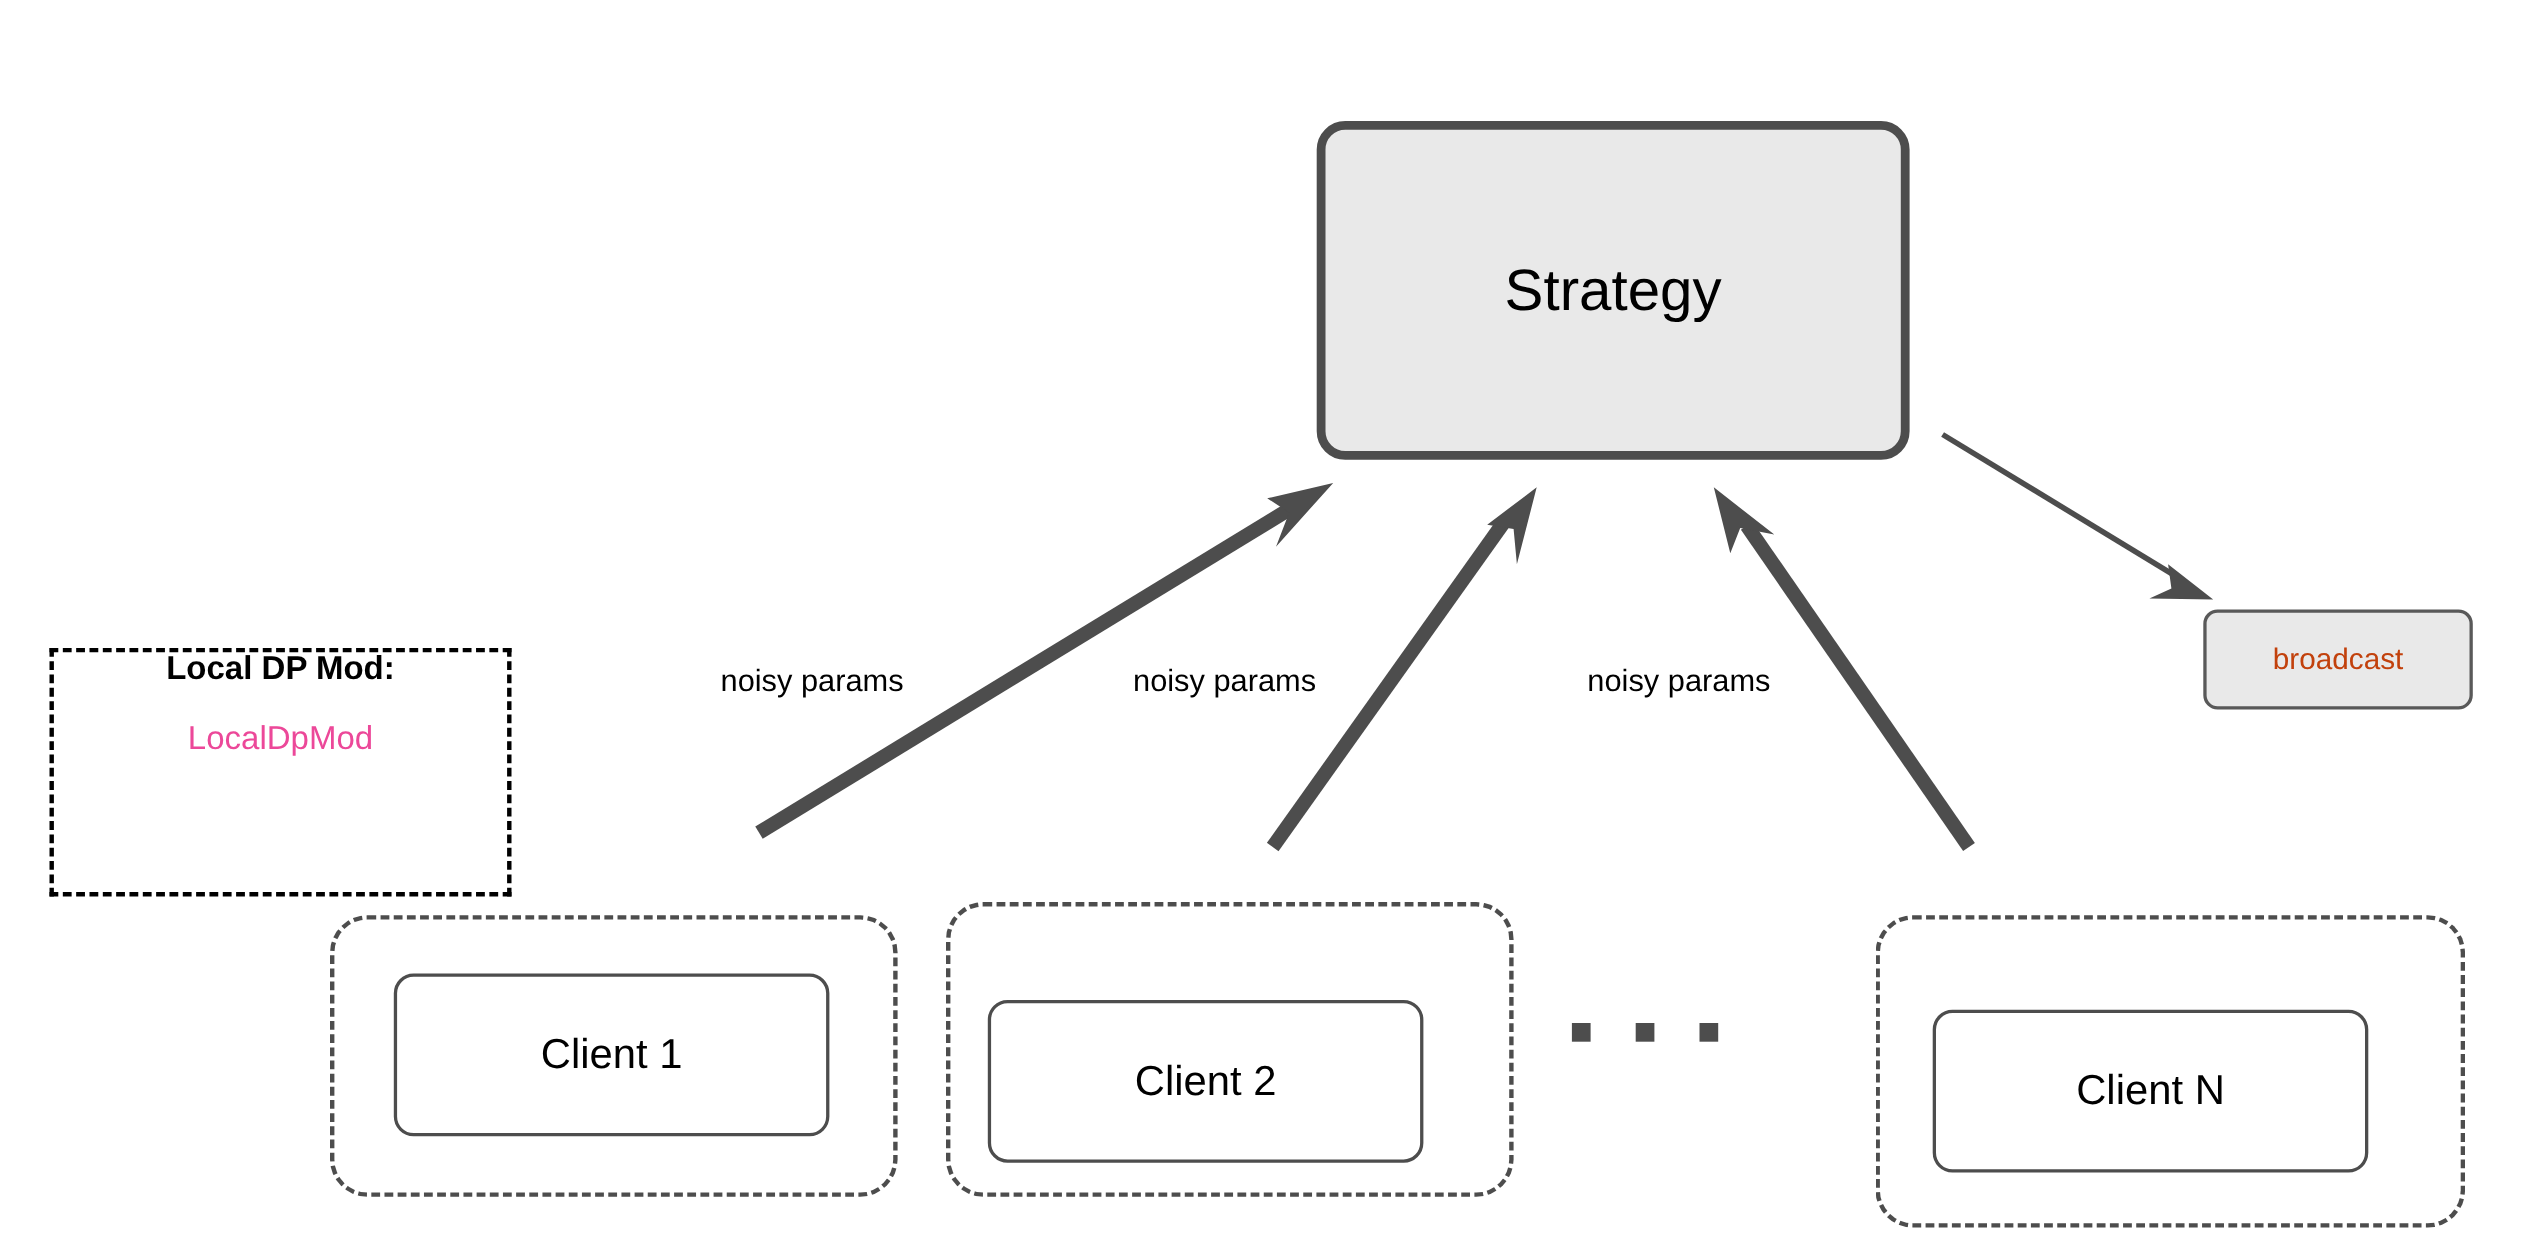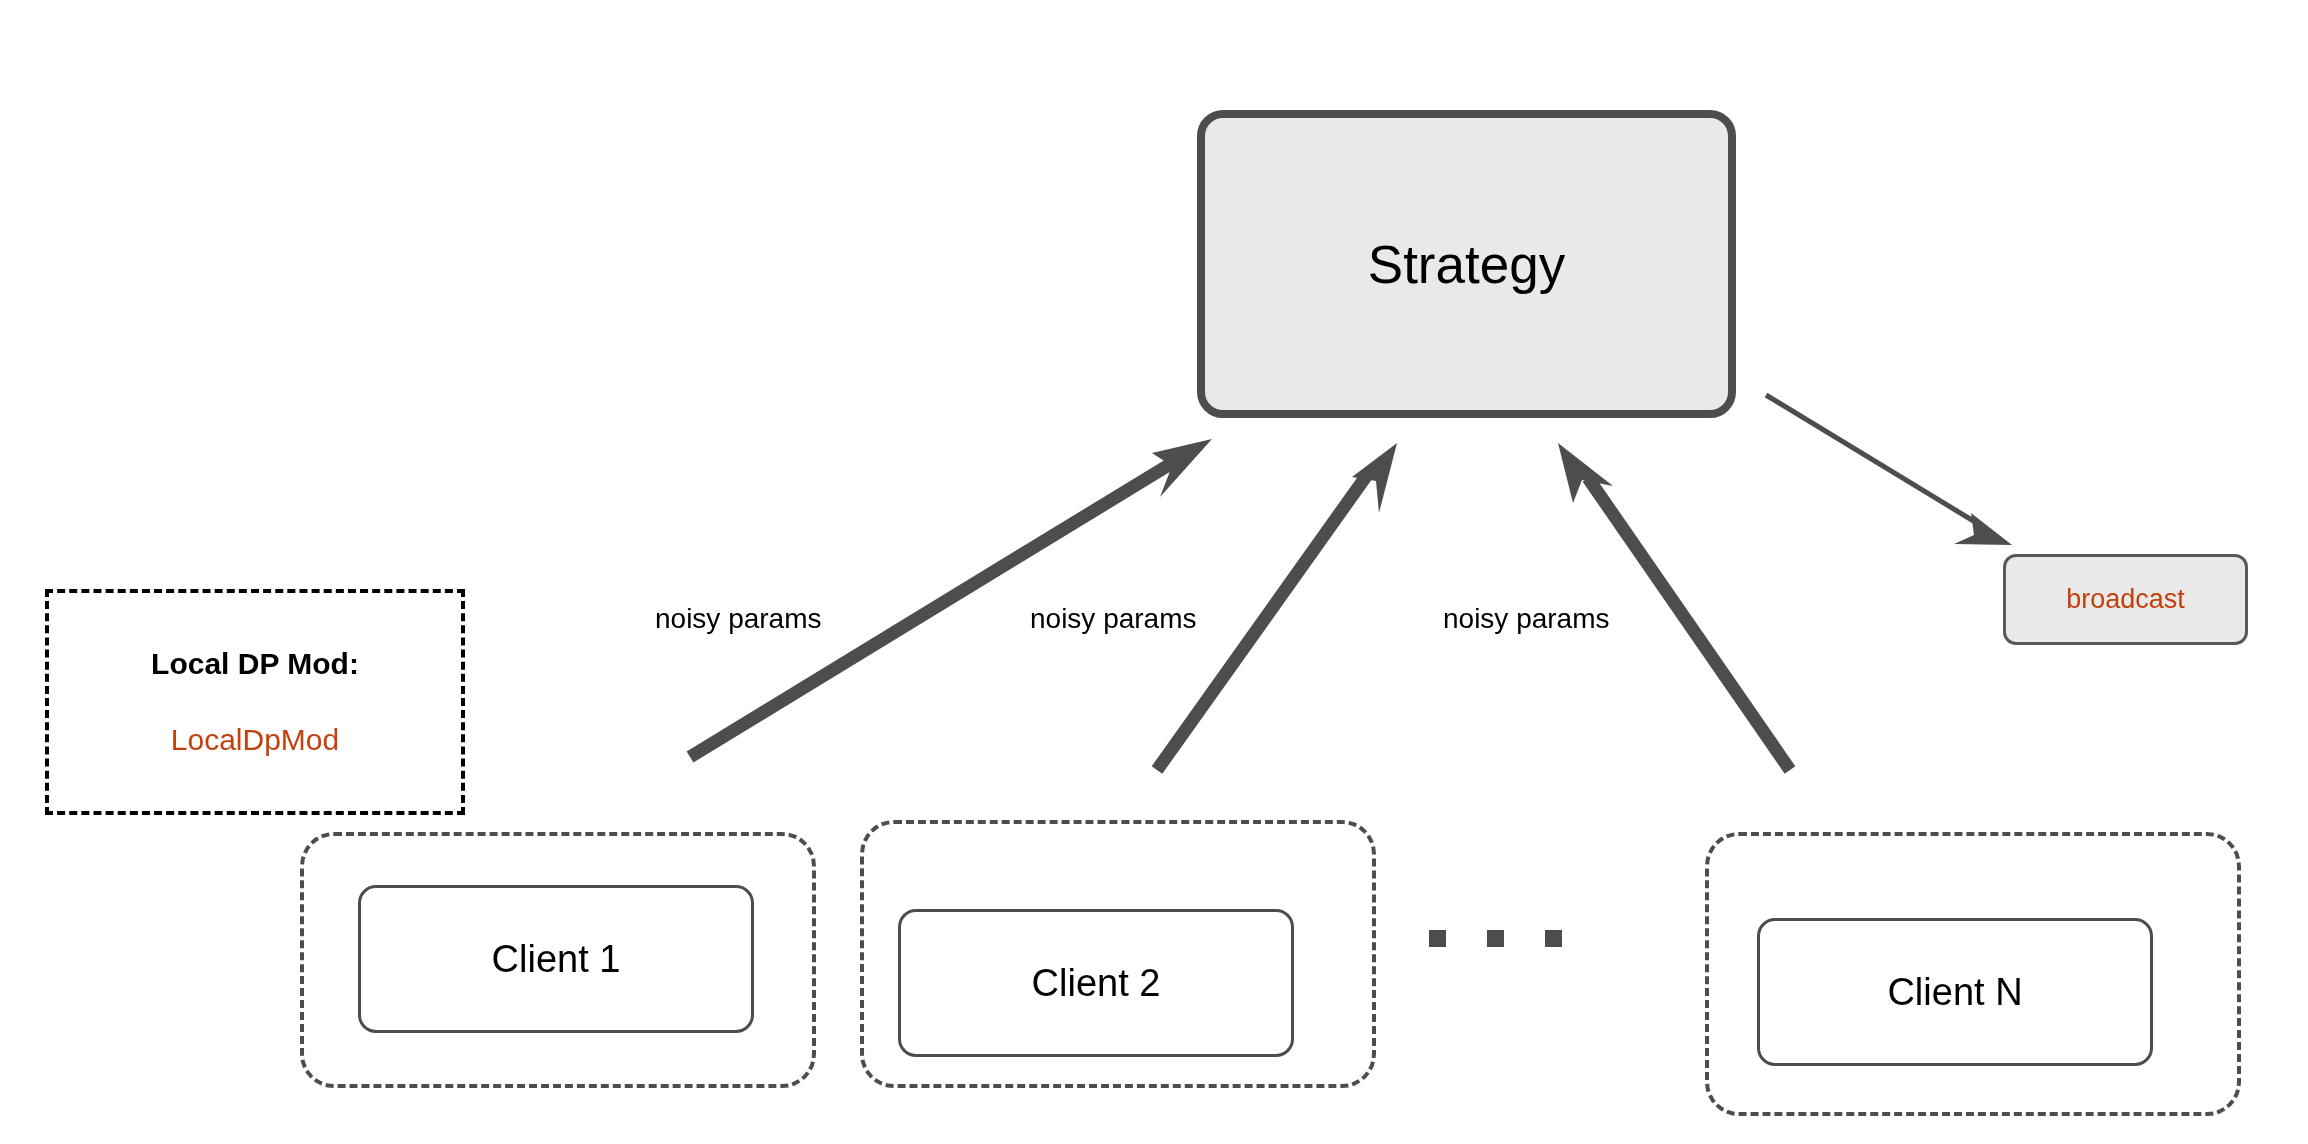--- a/index.html
+++ b/index.html
@@ -70,33 +70,33 @@
   
   .localdp-node {
     left: 45px;
     top: 589px;
     width: 420px;
     height: 226px;
     background: transparent;
     border: 4px dashed #000000;
     border-radius: 0;
     flex-direction: column;
-    justify-content: center;
-    gap: 46px;
+    justify-content: flex-start;
+    gap: 34px;
   }
   .localdp-title {
     font-size: 30px;
     font-weight: bold;
     color: #000000;
     line-height: 1;
   }
   .localdp-value {
     font-size: 30px;
     font-weight: normal;
-    color: #c2410c;
+    color: #ec4899;
     line-height: 1;
   }
 
   
   .client-group {
     position: absolute;
     box-sizing: border-box;
     border: 4px dashed #4d4d4d;
     border-radius: 34px;
     background: transparent;

